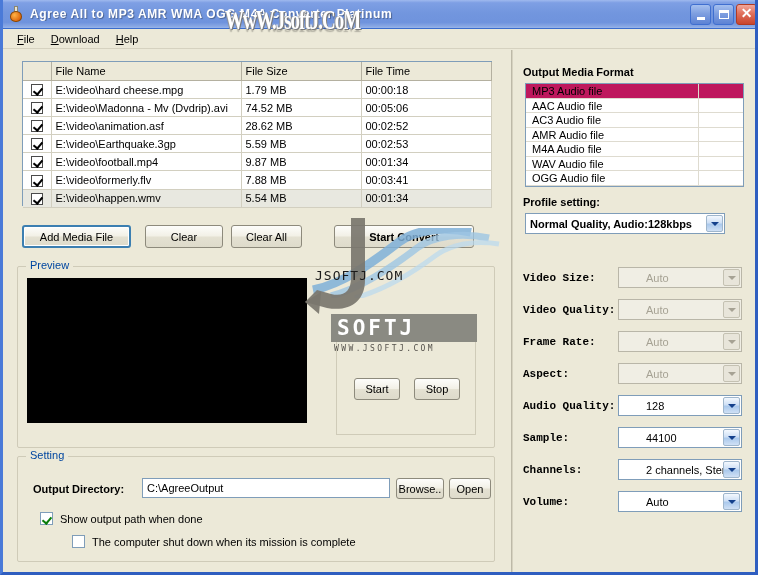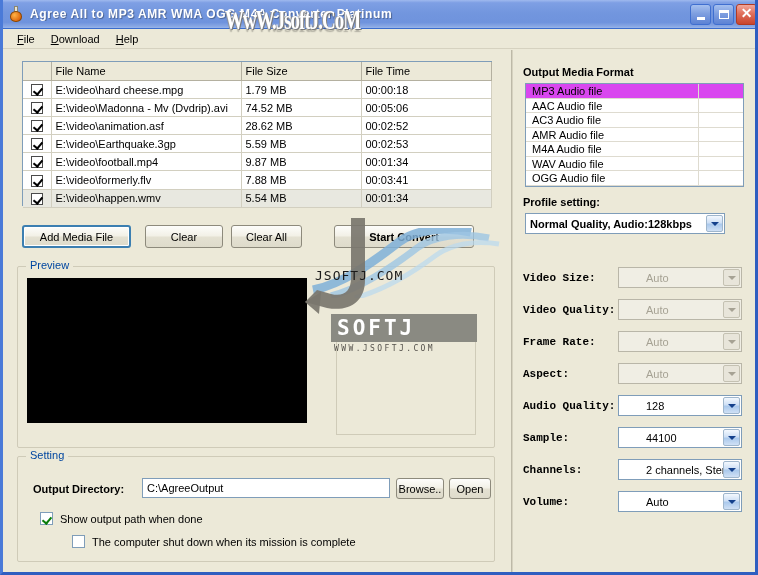--- a/index.html
+++ b/index.html
@@ -379,21 +379,21 @@
     position: relative;
     cursor: default;
   }
   .omf-item::after {
     content: "";
     position: absolute;
     right: 0; top: 0; bottom: 0;
     width: 44px;
     border-left: 1px solid #dedbd0;
   }
-  .omf-item.selected { background: #d946ef; }
+  .omf-item.selected { background: #be185d; }
   #profile-label { left: 9px; top: 146px; }
   .xp-combo {
     position: absolute;
     height: 21px;
     background: #fff;
     border: 1px solid #7f9db9;
     display: flex; align-items: center;
     font-size: 11px;
     color: #000;
     font-family: "Liberation Sans", sans-serif;
@@ -607,20 +607,24 @@
       <div class="xp-btn focused" style="left:0px; width:109px;">Add Media File</div>
       <div class="xp-btn" style="left:123px; width:78px;">Clear</div>
       <div class="xp-btn" style="left:209px; width:71px;">Clear All</div>
       <div class="xp-btn bold" style="left:312px; width:140px;">Start Convert</div>
     </div>
 
     <div id="preview-group">
       <span class="group-legend">Preview</span>
       <div id="preview-video"></div>
       <div id="timer-panel">
+        <div id="timer-btns">
+          <div class="timer-btn">Start</div>
+          <div class="timer-btn">Stop</div>
+        </div>
       </div>
     </div>
 
     <div id="setting-group">
       <span class="group-legend">Setting</span>
       <div id="outdir-label">Output Directory:</div>
       <div id="outdir-input">C:\AgreeOutput</div>
       <div id="browse-btn" class="setting-btn">Browse..</div>
       <div id="open-btn" class="setting-btn">Open</div>
 

